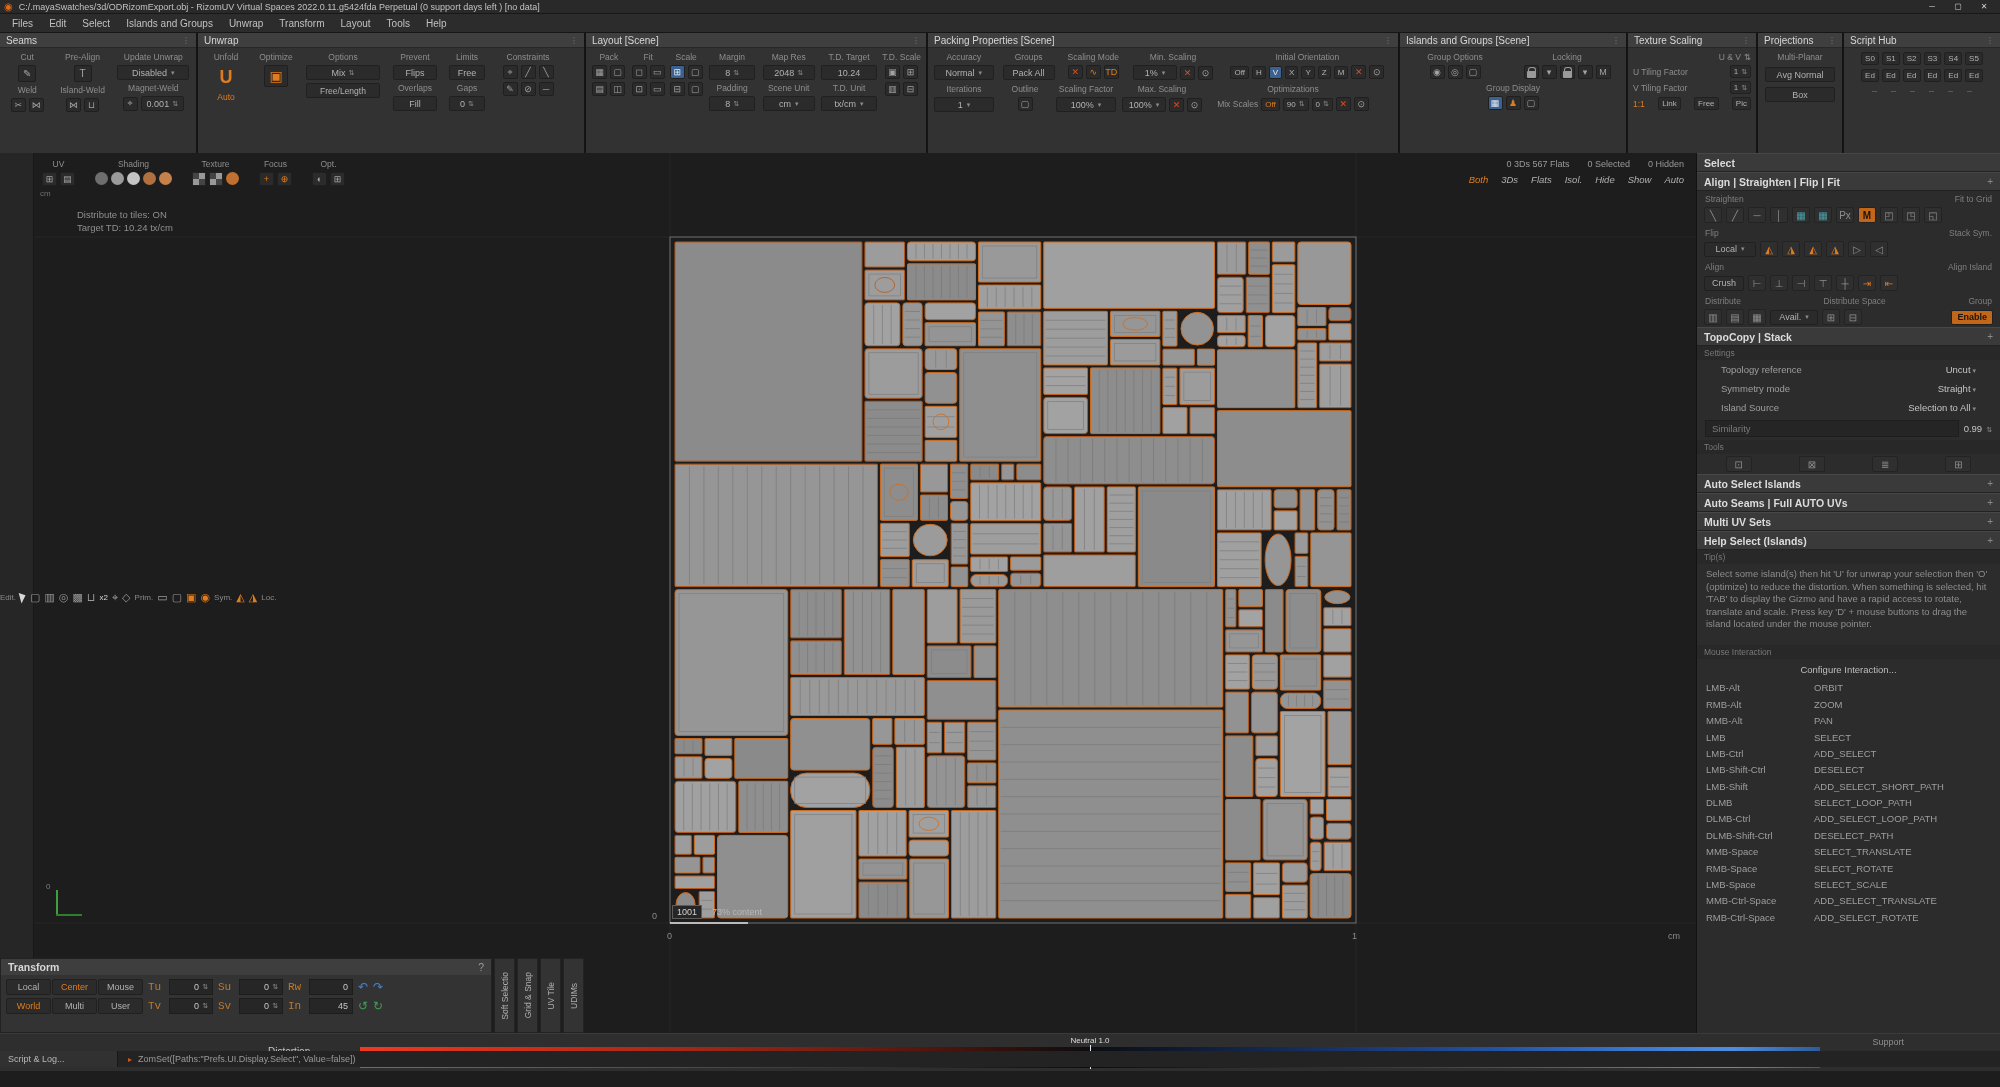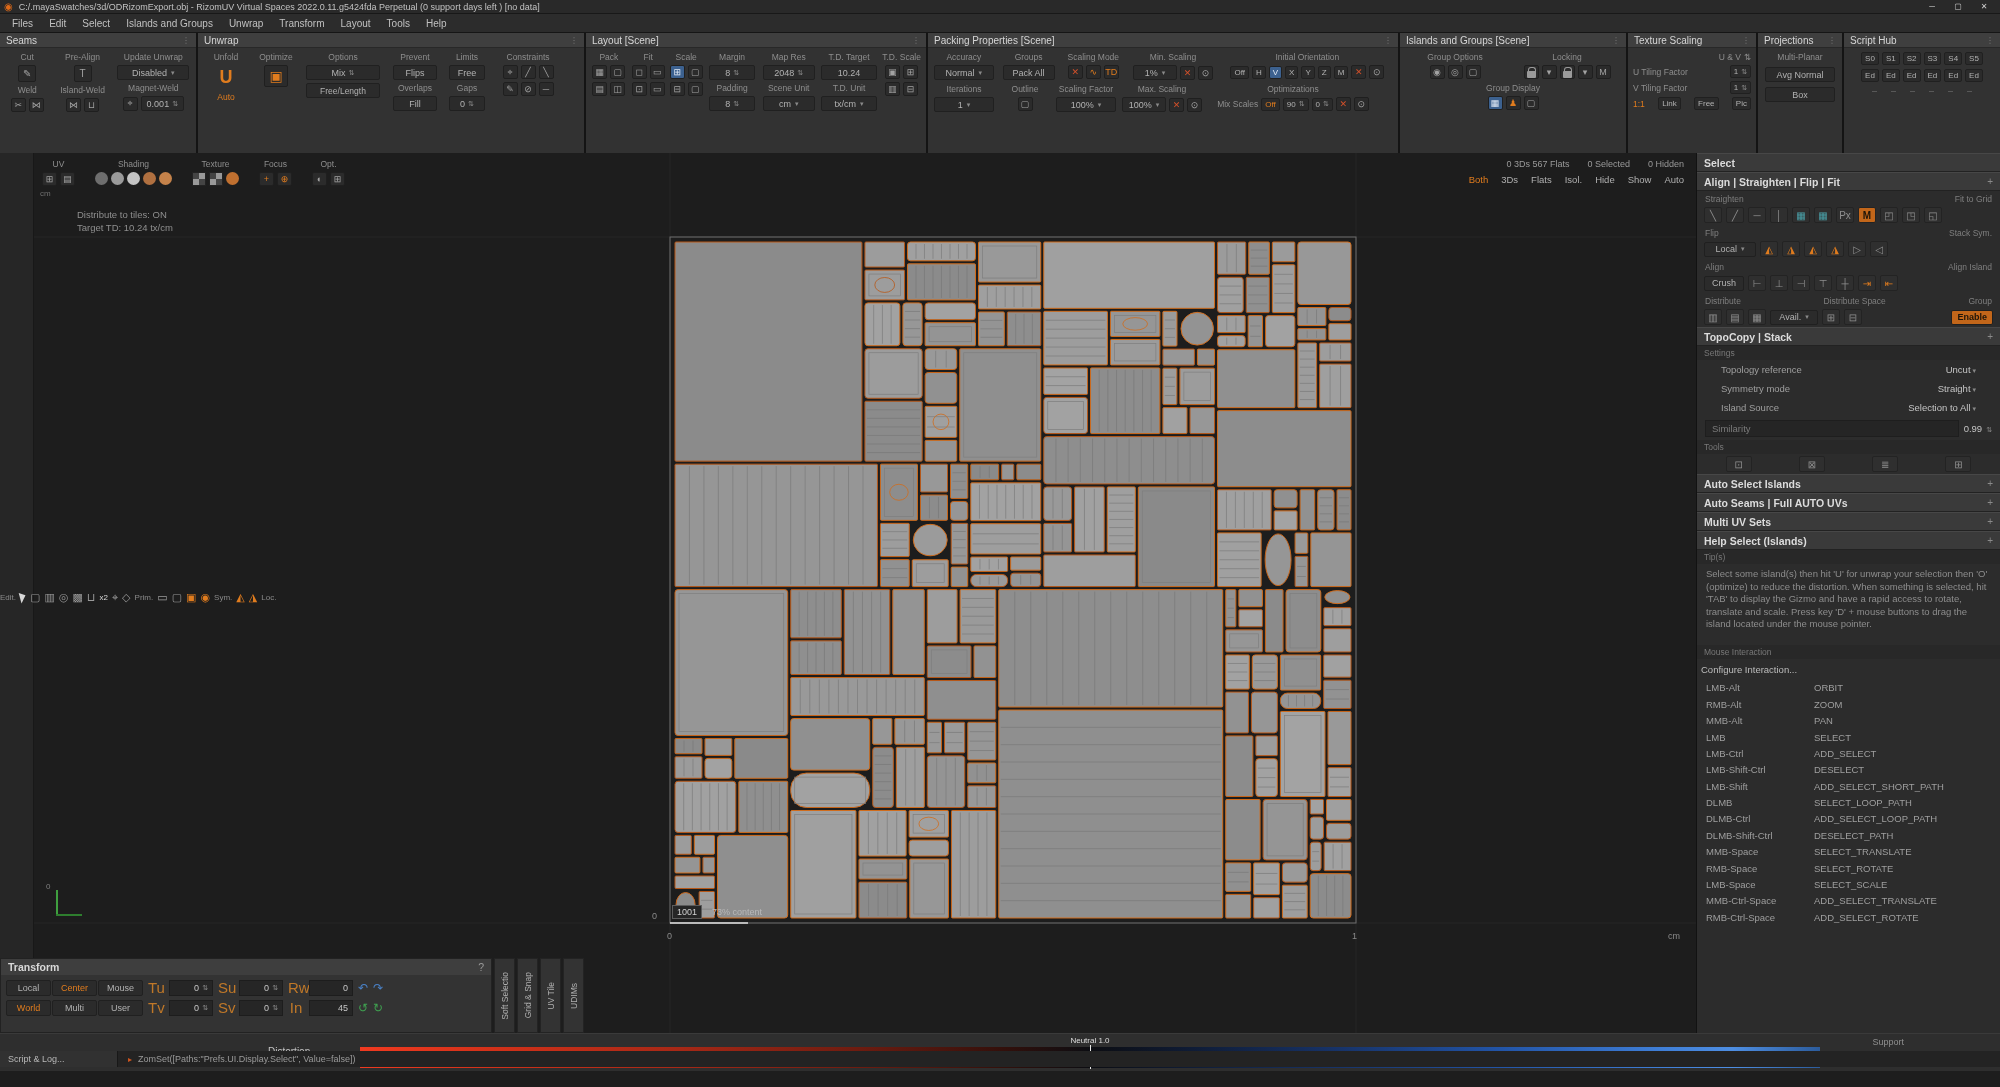--- a/index.html
+++ b/index.html
@@ -50,21 +50,21 @@
 .viewport{position:absolute;left:34px;top:153px;width:1662px;height:880px;background:#1d1d1d;overflow:hidden;}
 #uv-svg{position:absolute;left:0;top:0;}
 .vp-toolbar{position:absolute;left:0;top:6px;width:100%;display:flex;padding:0 8px;z-index:5;}
 .vp-group{display:flex;flex-direction:column;align-items:center;gap:3px;margin-right:20px;}
 .vp-group-label{font-size:8.5px;color:#8e8e8e;}
 .vp-icons{display:flex;gap:3px;}
 .sphere{width:13px;height:13px;border-radius:50%;}
 .checker{width:14px;height:14px;background:conic-gradient(#999 0 25%,#444 0 50%,#999 0 75%,#444 0);border:1px solid #222;}
 .vp-right{margin-left:auto;display:flex;flex-direction:column;align-items:flex-end;gap:5px;padding-right:4px;}
 .vp-stats{display:flex;gap:18px;font-size:9px;color:#9a9a9a;}
-.display-toggles{display:flex;gap:13px;font-size:9.5px;}
+.display-toggles{display:flex;gap:13px;font-size:9.5px;font-style:italic;}
 .display-toggle{color:#b0b0b0;}
 .display-toggle.active{color:#e07c1e;}
 .vp-overlay1{position:absolute;left:43px;top:56px;font-size:9.5px;color:#8f8f8f;z-index:4;}
 .vp-overlay2{position:absolute;left:43px;top:69px;font-size:9.5px;color:#8f8f8f;z-index:4;}
 .ruler-cm{position:absolute;left:6px;top:36px;font-size:8px;color:#6f6f6f;}
 .tile-chip{position:absolute;left:638px;top:752px;background:#262626;border:1px solid #5c5c5c;padding:0 4px;font-size:9px;color:#d2d2d2;height:14px;display:flex;align-items:center;z-index:4;}
 .content-label{position:absolute;left:678px;top:754px;font-size:9px;color:#b8b8b8;z-index:4;}
 .ax-x0{position:absolute;left:633px;top:778px;font-size:9px;color:#8a8a8a;}
 .ax-x1{position:absolute;left:1318px;top:778px;font-size:9px;color:#8a8a8a;}
 .ax-y0{position:absolute;left:618px;top:758px;font-size:9px;color:#8a8a8a;}
@@ -85,34 +85,34 @@
 .mi.oi{color:#e07c1e;}
 .mi.teal{color:#4aa0a8;}
 .kv-row{display:flex;align-items:center;justify-content:space-between;padding:4px 24px;font-size:9.5px;color:#9f9f9f;}
 .kv-val{color:#c4c4c4;}
 .kv-val::after{content:" ▾";font-size:7px;color:#888;}
 .sim-row{display:flex;align-items:center;gap:5px;padding:3px 8px;}
 .sim-field{flex:1;background:#252525;border:1px solid #1e1e1e;color:#7a7a7a;font-size:9.5px;padding:2px 6px;}
 .sim-val{color:#c4c4c4;font-size:9.5px;}
 .sim-val::after{content:"⇅";margin-left:4px;font-size:7px;color:#888;}
 .tip-text{padding:4px 9px 6px 9px;font-size:9.5px;color:#8d8d8d;line-height:1.32;}
-.configure{padding:5px 4px;font-size:9.5px;color:#bdbdbd;}
+.configure{text-align:center;padding:5px 4px;font-size:9.5px;color:#bdbdbd;}
 .bind-row{display:flex;align-items:center;height:16.4px;padding-left:9px;font-size:9.5px;color:#9f9f9f;}
 .bind-key{width:108px;flex:0 0 auto;}
 .bind-action{white-space:nowrap;}
 
 
 .transform{position:absolute;left:0;top:958px;width:492px;height:75px;background:#333;border:1px solid #222;display:flex;flex-direction:column;z-index:16;}
 .tf-head{height:16px;background:#3e3e3e;display:flex;justify-content:space-between;align-items:center;padding:0 7px;font-size:10.5px;font-weight:bold;color:#d8d8d8;}
 .tf-help{color:#9a9a9a;font-weight:normal;}
 .tf-body{flex:1;display:flex;flex-direction:column;gap:3px;padding:4px 5px;}
 .tf-row{display:flex;align-items:center;gap:5px;}
 .seg{display:flex;gap:1px;}
 .seg-btn{height:16px;width:45px;font-size:9px;}
-.fld-label{font-size:15px;color:#c07828;width:16px;text-align:center;}
+.fld-label{font-size:11px;color:#c07828;width:16px;text-align:left;font-family:Liberation Mono, monospace;}
 .fld{width:44px;height:16px;background:#262626;border:1px solid #1d1d1d;color:#c6c6c6;font-size:9px;display:flex;align-items:center;justify-content:flex-end;padding:0 4px;}
 .fld.num::after{content:"⇅";margin-left:3px;font-size:7px;color:#8a8a8a;}
 .undo{color:#4a82c8;font-size:12px;}
 .rot{color:#3fa050;font-size:12px;}
 .vtabs{position:absolute;left:494px;top:958px;height:75px;display:flex;gap:2px;z-index:16;}
 .vtab{width:21px;height:75px;background:#333;border:1px solid #232323;display:flex;align-items:center;justify-content:center;}
 .vtab span{writing-mode:vertical-rl;transform:rotate(180deg);font-size:8.5px;color:#b0b0b0;white-space:nowrap;}
 
 
 .statusbar{position:absolute;left:0;top:1033px;width:100%;height:38px;background:#2e2e2e;border-top:1px solid #3a3a3a;z-index:25;}

